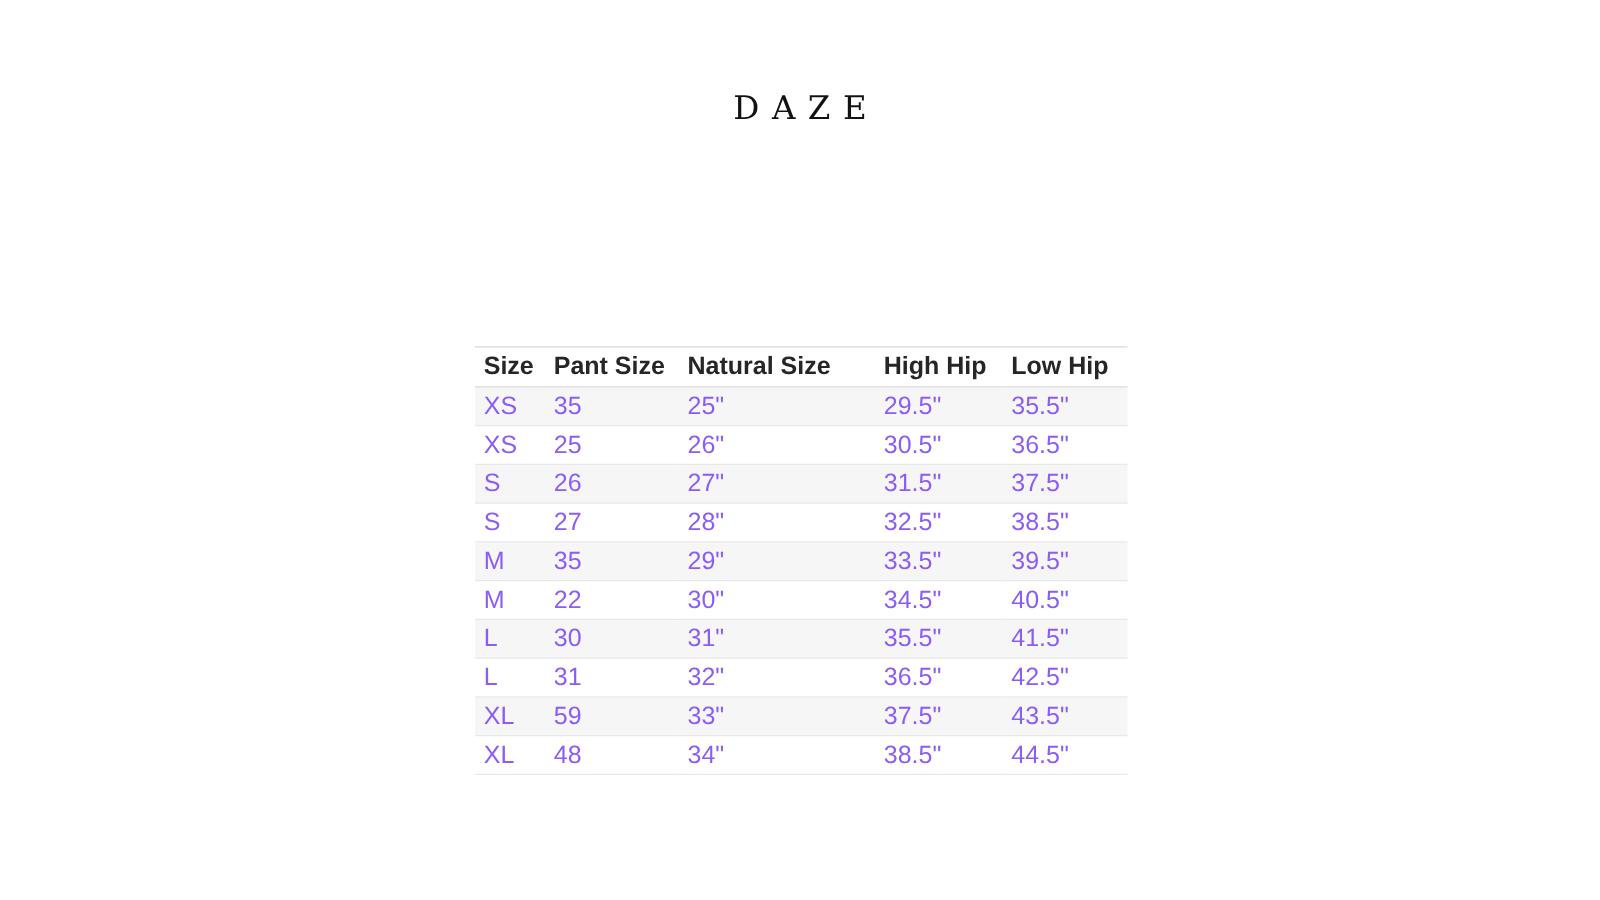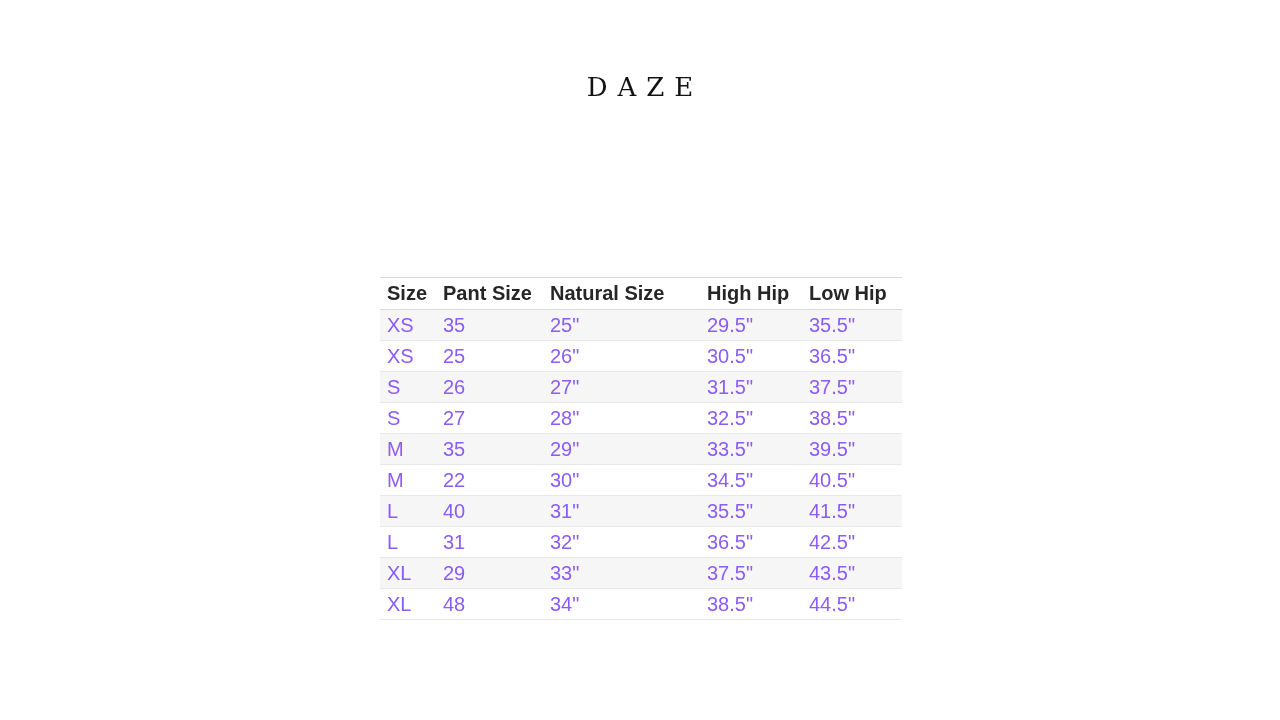--- a/index.html
+++ b/index.html
@@ -135,35 +135,35 @@
         </tr>
         <tr>
           <td>M</td>
           <td>22</td>
           <td>30"</td>
           <td>34.5"</td>
           <td>40.5"</td>
         </tr>
         <tr>
           <td>L</td>
-          <td>40</td>
+          <td>30</td>
           <td>31"</td>
           <td>35.5"</td>
           <td>41.5"</td>
         </tr>
         <tr>
           <td>L</td>
           <td>31</td>
           <td>32"</td>
           <td>36.5"</td>
           <td>42.5"</td>
         </tr>
         <tr>
           <td>XL</td>
-          <td>29</td>
+          <td>59</td>
           <td>33"</td>
           <td>37.5"</td>
           <td>43.5"</td>
         </tr>
         <tr>
           <td>XL</td>
           <td>48</td>
           <td>34"</td>
           <td>38.5"</td>
           <td>44.5"</td>

